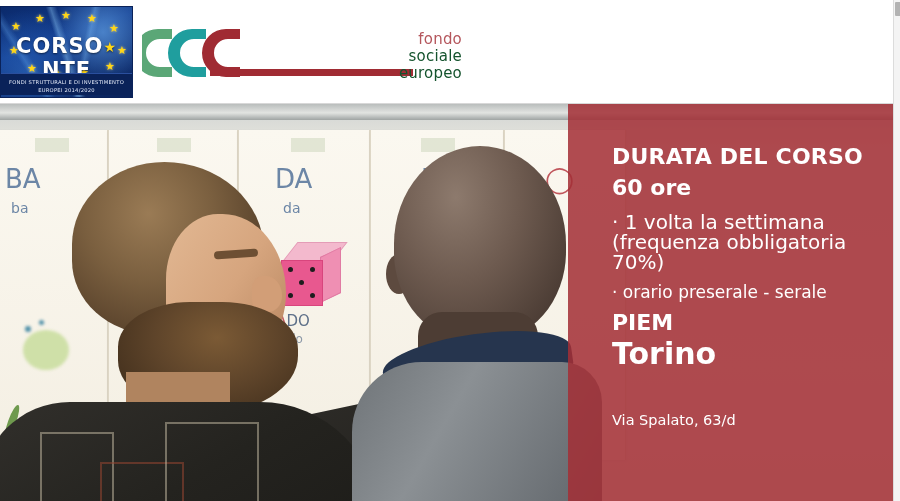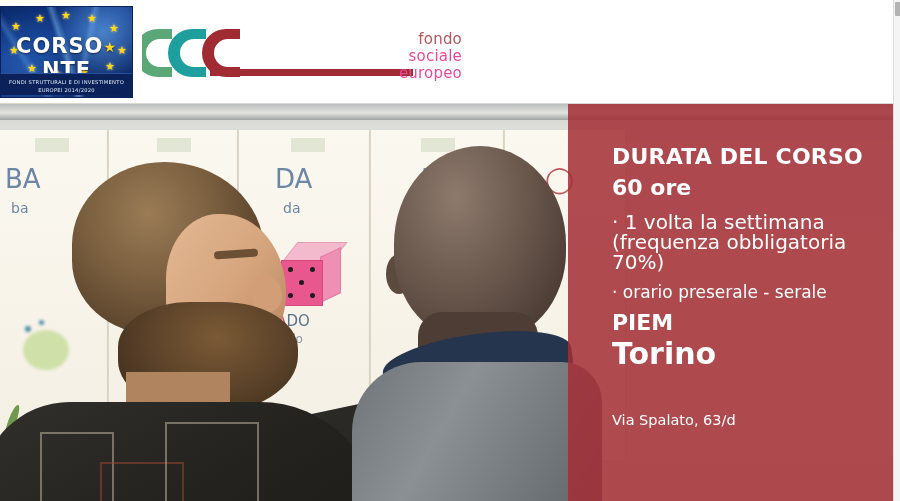--- a/index.html
+++ b/index.html
@@ -113,21 +113,21 @@
     position: absolute;
     left: 210px; top: 6px;
     width: 110px;
     text-align: right;
     color: #b4565c;
     font-family: "DejaVu Sans", sans-serif;
     font-size: 15px;
     line-height: 17px;
     letter-spacing: 0.2px;
   }
-  .fse-text .line2 { color: #ec4899; }
+  .fse-text .line2 { color: #14532d; }
 
   
   .photo {
     position: absolute;
     left: 0; top: 104px;
     width: 893px; height: 478px;
     overflow: hidden;
     background: #c9c3b6;
   }
   .wall {

